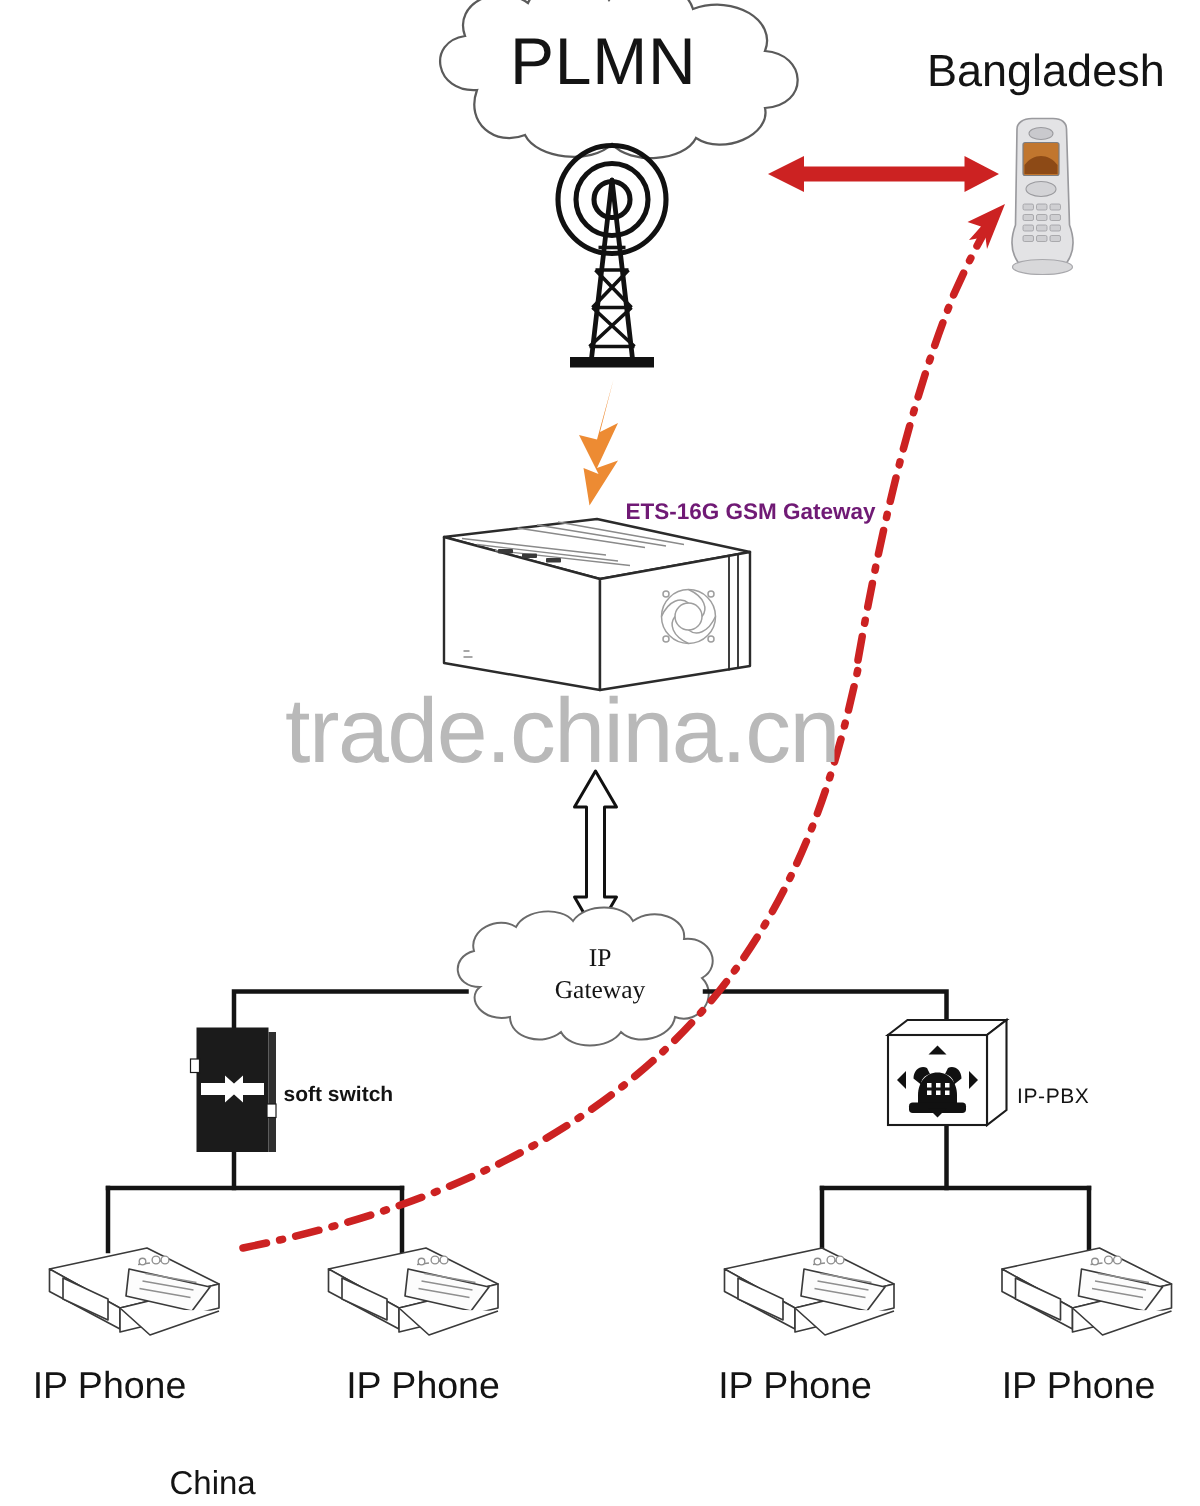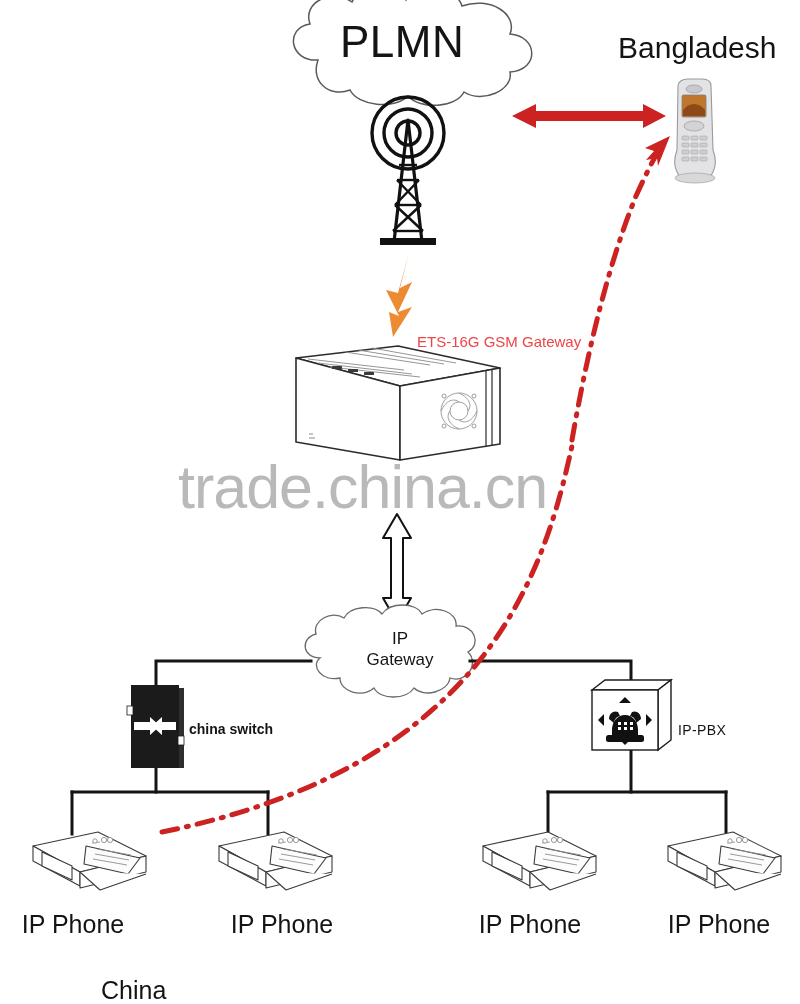--- a/index.html
+++ b/index.html
@@ -39,58 +39,59 @@
   }
   .lbl-bangladesh {
     left: 618px;
     top: 33px;
     font-size: 30px;
   }
   .lbl-gateway {
     left: 417px;
     top: 334px;
     font-size: 15px;
-    font-weight: normal;
-    color: #ef4444;
+    font-weight: bold;
+    color: #701a75;
   }
   .lbl-ipnetwork {
     left: 360px;
     top: 628px;
     width: 80px;
     text-align: center;
     font-size: 17px;
     line-height: 1.25;
     white-space: normal;
+    font-family: Liberation Serif, serif;
   }
   .lbl-softswitch {
     left: 189px;
     top: 722px;
     font-size: 14px;
     font-weight: bold;
   }
   .lbl-ippbx {
     left: 678px;
     top: 723px;
     font-size: 14px;
     letter-spacing: 0.4px;
   }
   .lbl-phone {
     top: 912px;
     font-size: 25px;
     text-align: center;
     width: 180px;
   }
   .lbl-china {
-    left: 101px;
+    left: 113px;
     top: 978px;
-    font-size: 25px;
+    font-size: 22px;
   }
   .watermark {
     position: absolute;
-    left: 178px;
+    left: 190px;
     top: 452px;
     font-size: 61px;
     color: #b9b9b9;
     font-family: "Liberation Sans", sans-serif;
     letter-spacing: -1px;
     user-select: none;
   }
 </style>
 </head>
 <body>
@@ -407,21 +408,21 @@
 
   <div class="lbl lbl-gateway">ETS-16G  GSM Gateway</div>
 
   <div class="watermark">trade.china.cn</div>
 
   <div class="lbl lbl-ipnetwork">
     <span>IP</span><br>
     <span>Gateway</span>
   </div>
 
-  <div class="lbl lbl-softswitch">china switch</div>
+  <div class="lbl lbl-softswitch">soft switch</div>
 
   <div class="lbl lbl-ippbx">IP-PBX</div>
 
   <div class="lbl lbl-phone" style="left:-17px;">IP Phone</div>
   <div class="lbl lbl-phone" style="left:192px;">IP Phone</div>
   <div class="lbl lbl-phone" style="left:440px;">IP Phone</div>
   <div class="lbl lbl-phone" style="left:629px;">IP Phone</div>
 
   <div class="lbl lbl-china">China</div>
 

